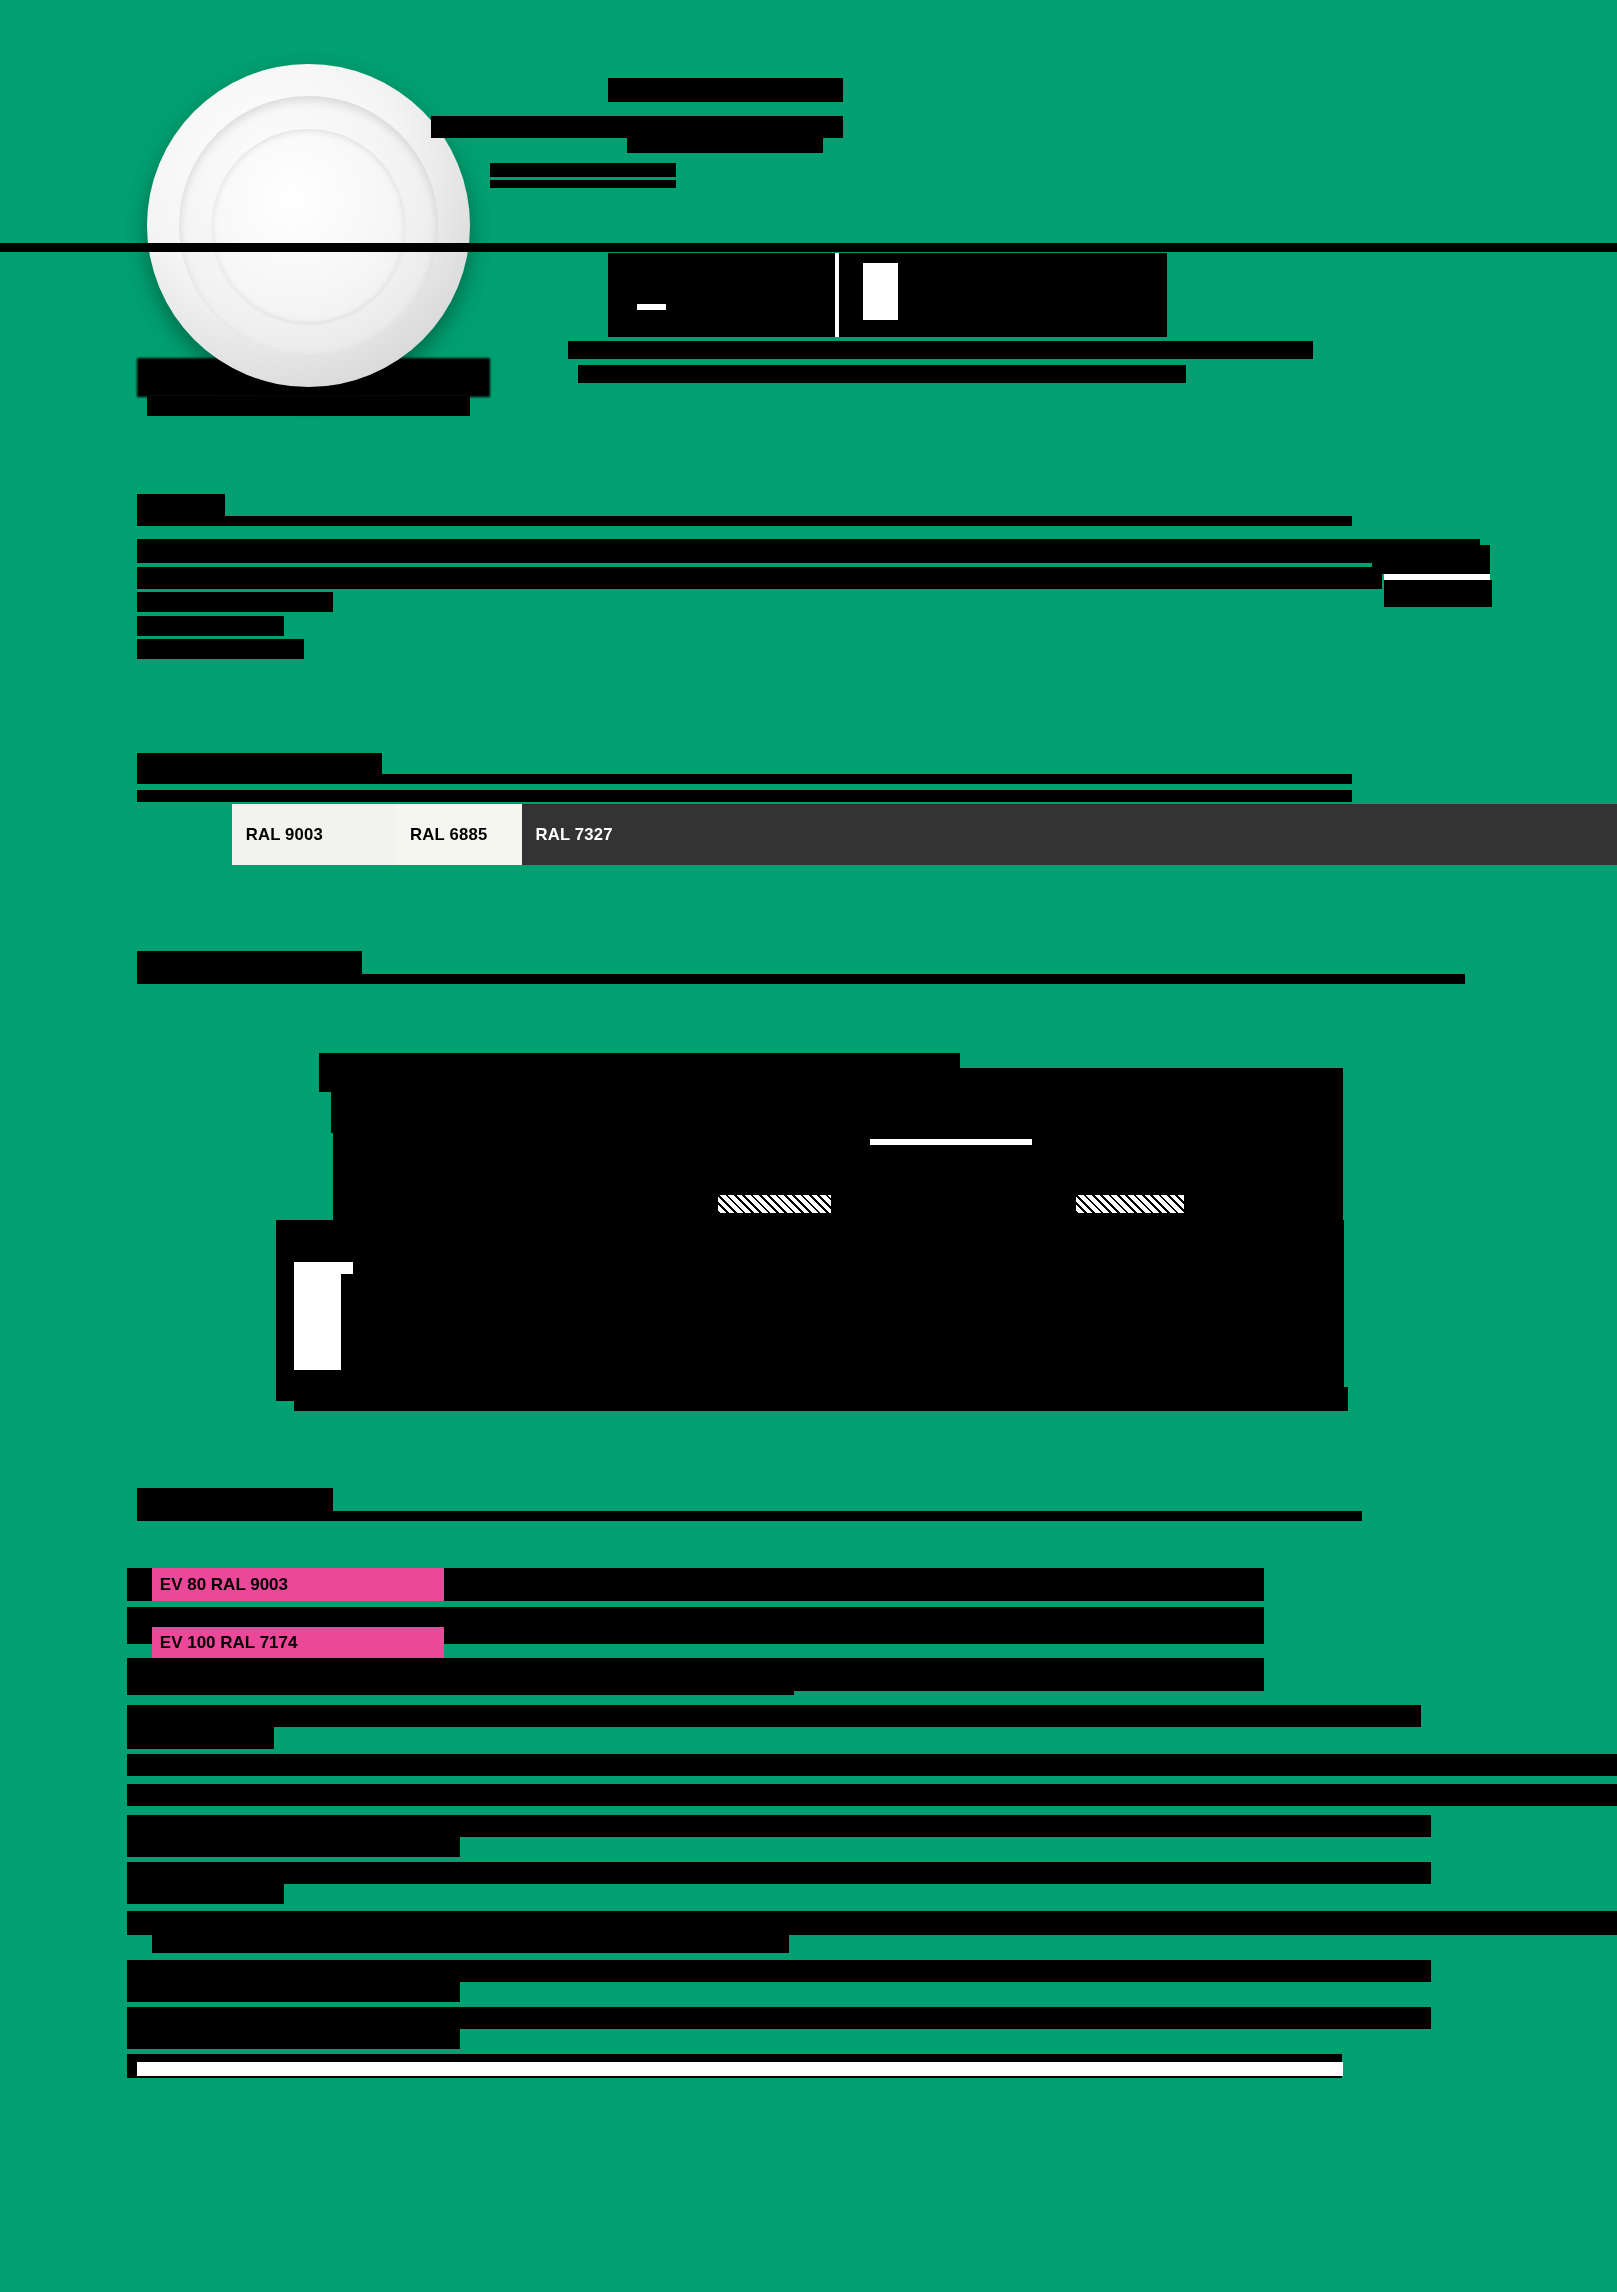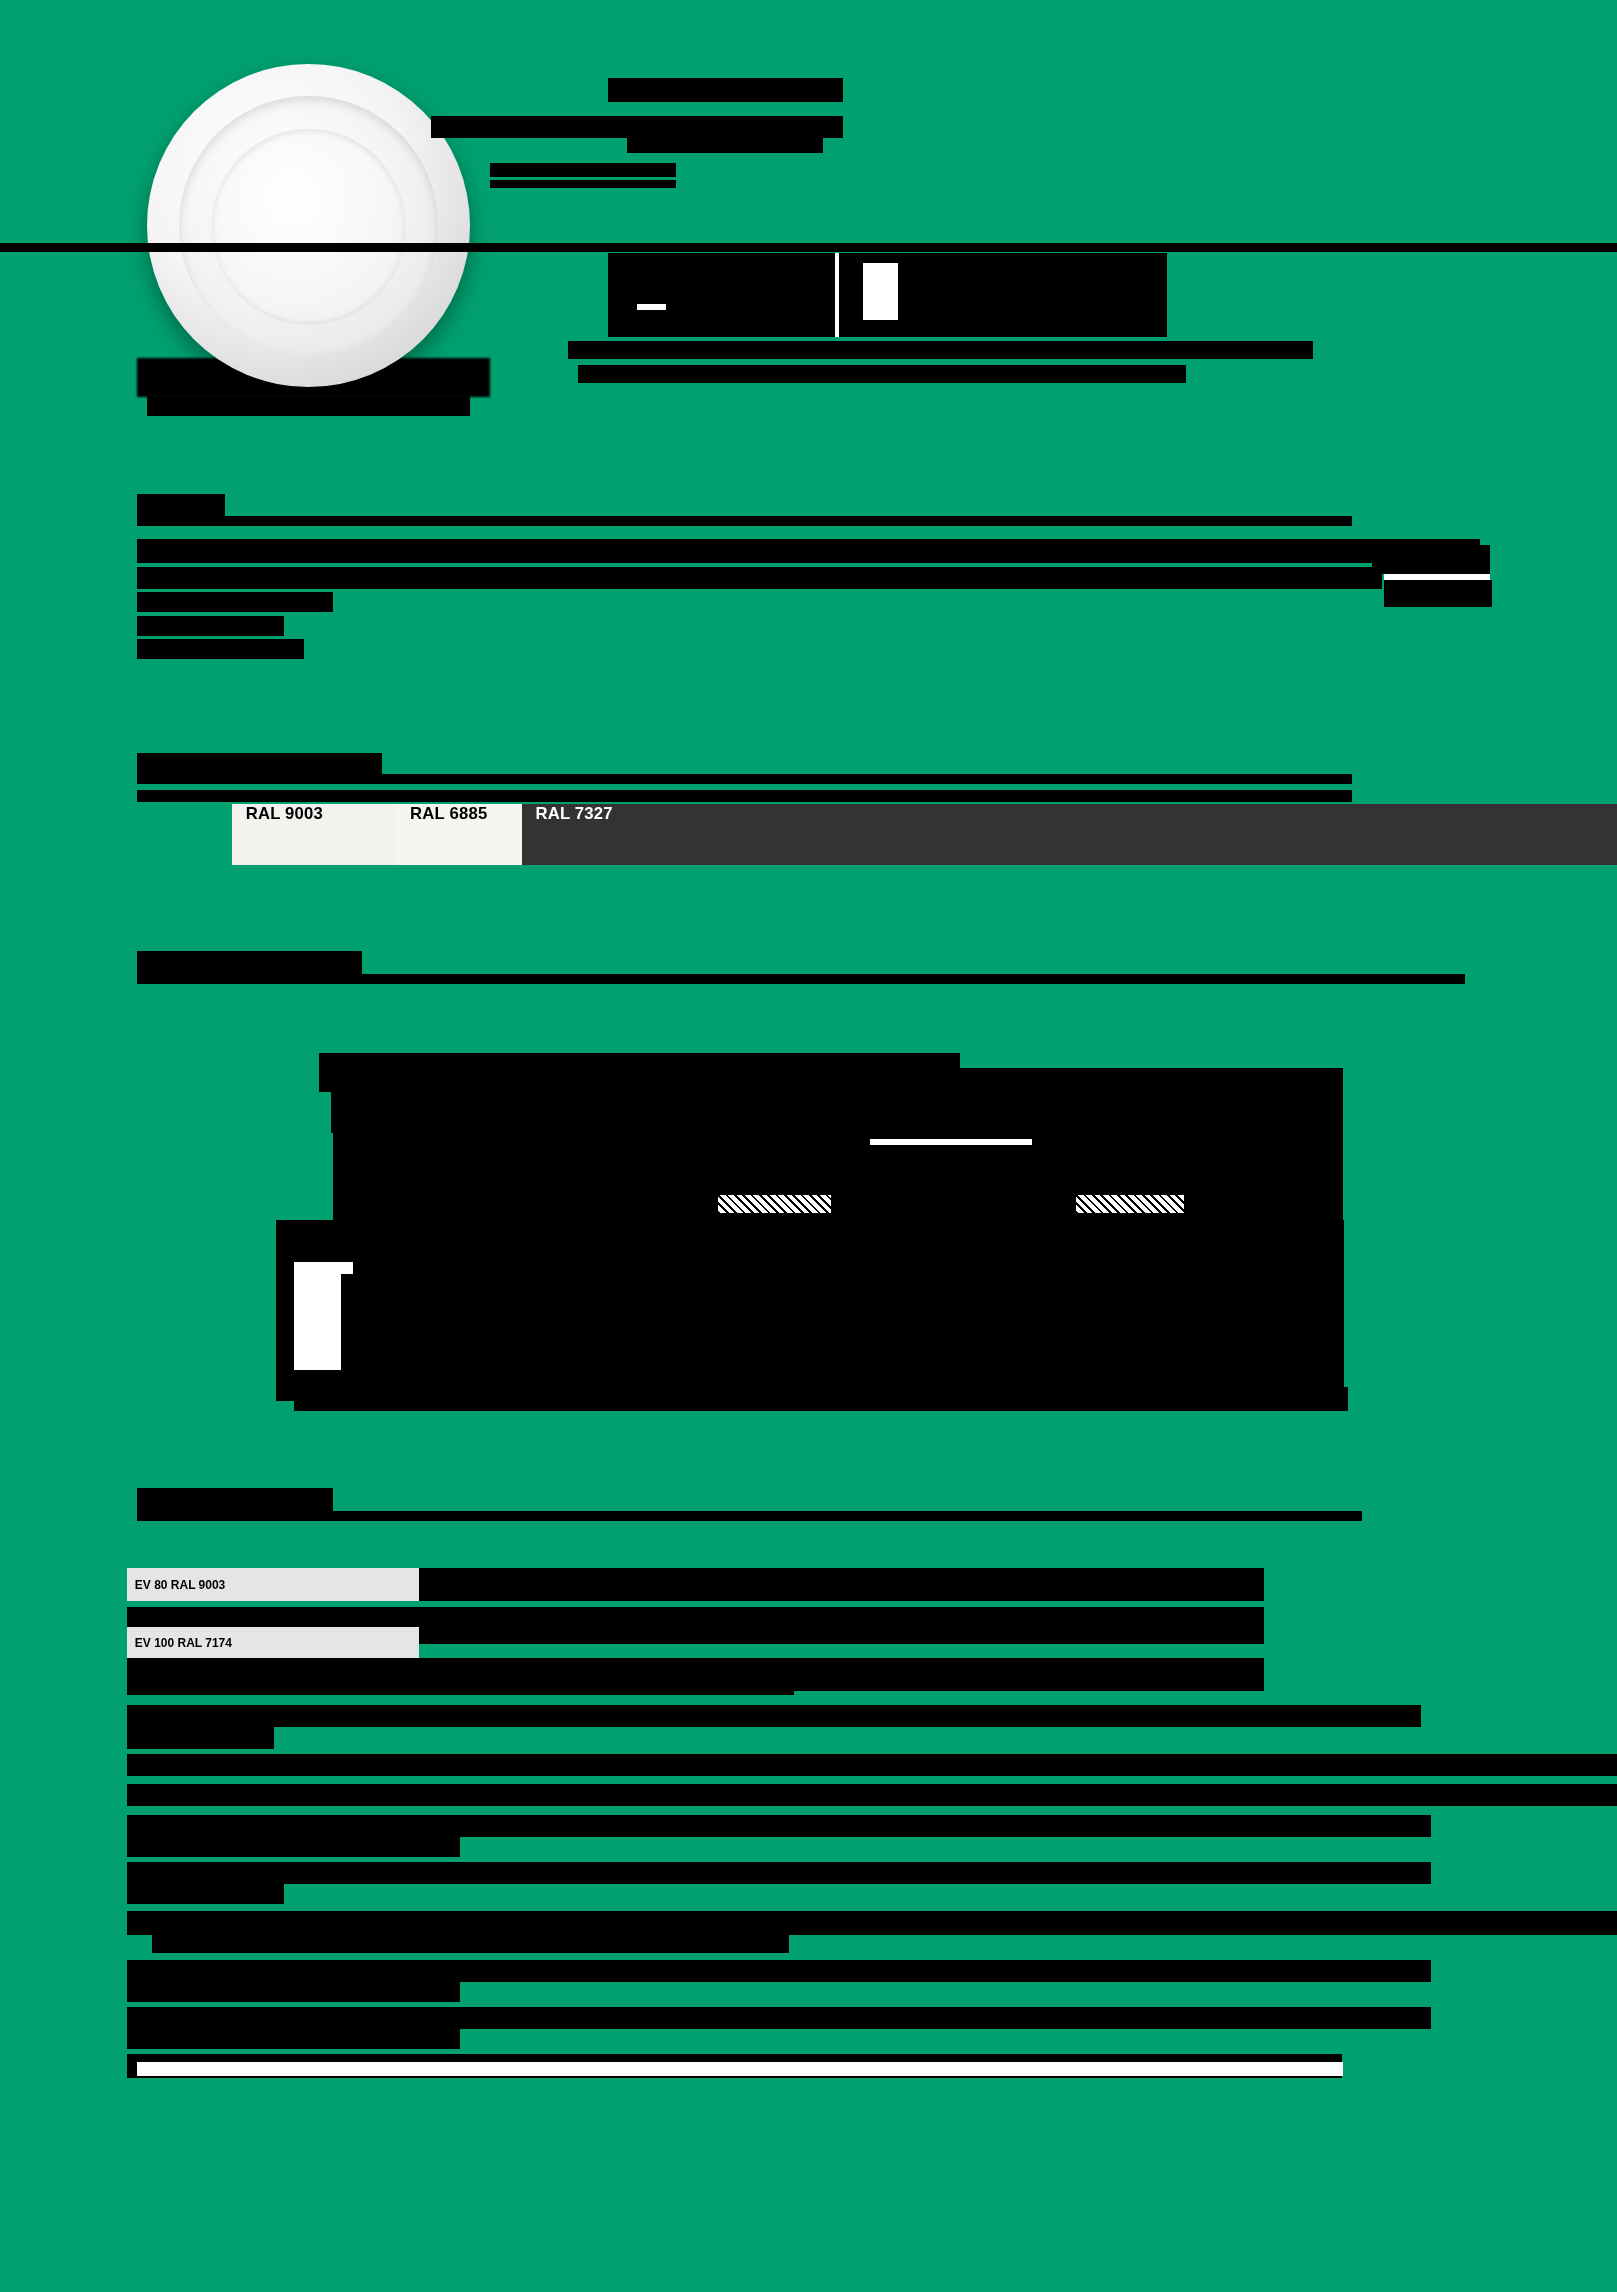--- a/index.html
+++ b/index.html
@@ -75,38 +75,39 @@
   
   .swatch-row {
     position: absolute;
     left: 232px;
     top: 804px;
     display: flex;
     height: 61px;
   }
   .swatch {
     display: flex;
-    align-items: flex-start;
+    align-items: center;
     padding: 0 13.7px;
     font-size: 16.7px;
     font-weight: 700;
     letter-spacing: 0.2px;
     white-space: nowrap;
   }
   
   .tag {
     position: absolute;
-    background: #e5e5e5;
+    background: #ec4899;
     color: #000;
-    font-size: 12px;
+    font-size: 17px;
     font-weight: 700;
     display: flex;
     align-items: center;
     padding-left: 7.8px;
     white-space: nowrap;
+    margin-left: 25px;
   }
   
   .hatch {
     position: absolute;
     background:
       repeating-linear-gradient(45deg,
         #000 0px, #000 2px,
         #fff 2px, #fff 5.9px);
     border-top: 1px solid #000;
     border-bottom: 1px solid #000;

